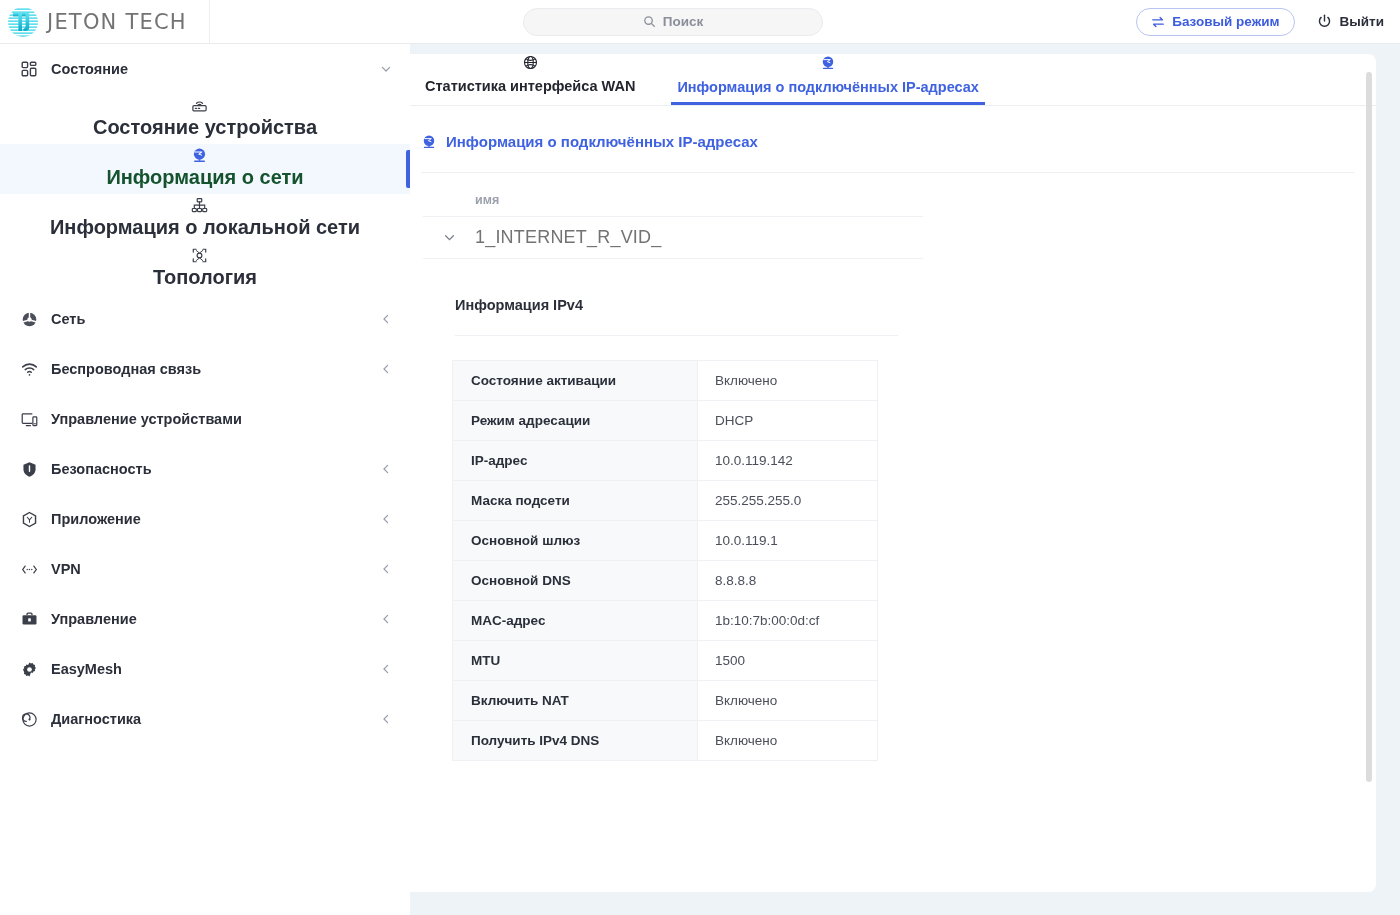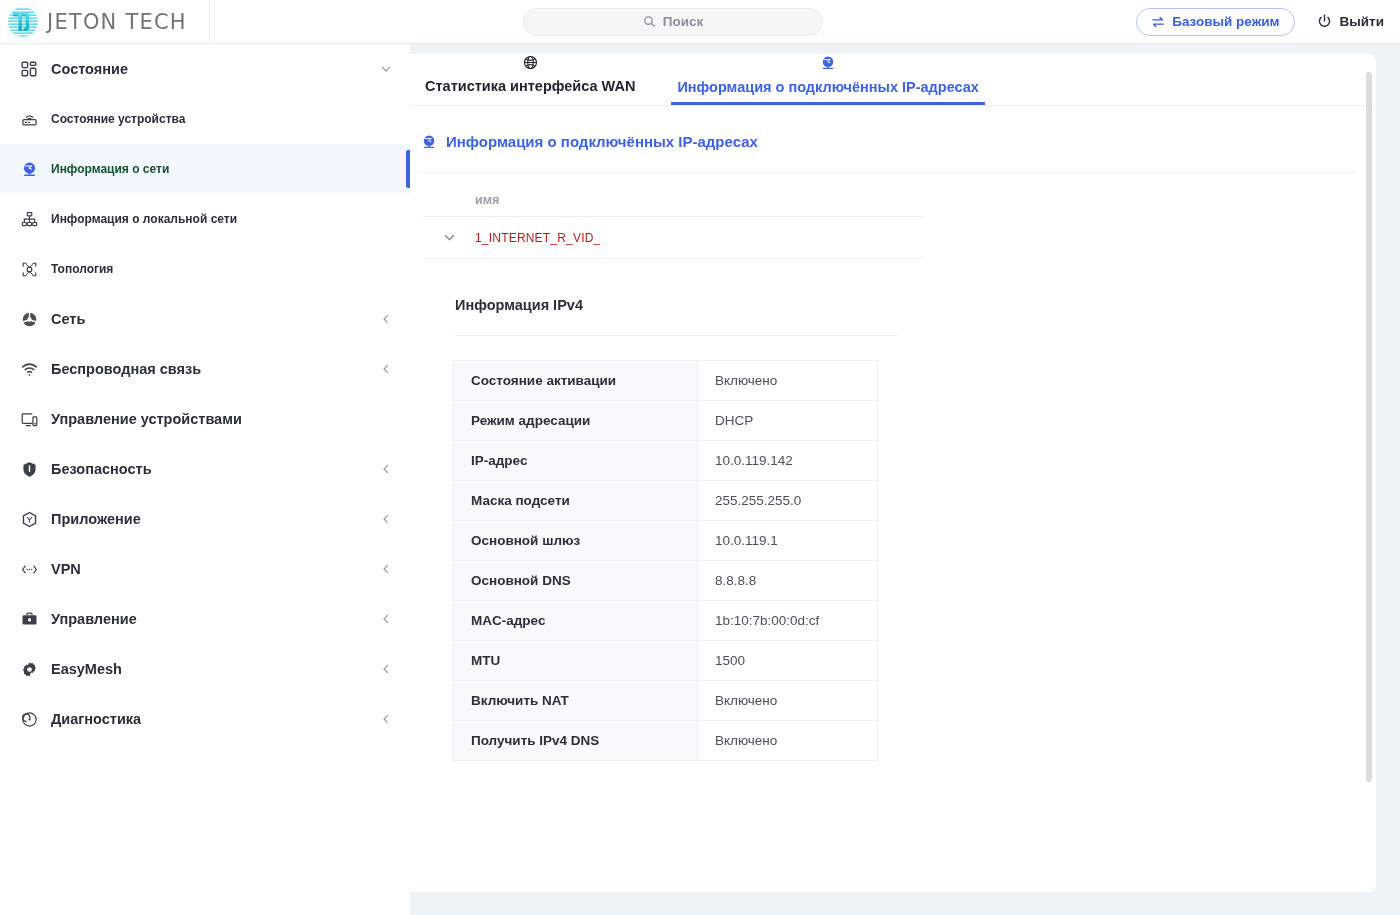--- a/index.html
+++ b/index.html
@@ -81,21 +81,21 @@
   }
   .nav-item .ico {
     width: 22px; flex: 0 0 22px;
     display: flex; align-items: center; justify-content: center;
     margin-right: 11px;
     color: #3b3f4a;
   }
   .nav-item .lbl { flex: 1; }
   .nav-item .chev { color: #9aa0ac; font-size: 12px; line-height: 1; }
 
-  .nav-item.sub { font-size: 12px; }
+  .nav-item.sub { font-size: 20px; flex-direction: column; }
   .nav-item.active { background: #f3f7fe; color: #14532d; }
   .nav-item.active .ico { color: #3f62e0; }
   .nav-item.active::after {
     content: ""; position: absolute; right: 0; top: 6px;
     width: 4px; height: 38px; background: #3f62e0;
     border-radius: 2px 0 0 2px;
   }
 
   
   .main {
@@ -150,21 +150,21 @@
     display: flex; align-items: center;
     height: 42px;
     border-bottom: 1px solid #eef0f3;
     cursor: pointer;
   }
   .name-row .exp {
     width: 52px; flex: 0 0 52px;
     display: flex; align-items: center; justify-content: center;
     color: #7b8190; font-size: 12px;
   }
-  .name-row .val { font-size: 12px; color: #b91c1c; letter-spacing: .2px; }
+  .name-row .val { font-size: 18px; color: #737373; letter-spacing: .2px; }
 
   .ipv4-title {
     padding: 38px 0 0 56px;
     font-size: 14.5px; font-weight: 700; color: #2b2f3a;
   }
   .ipv4-rule { margin: 22px 0 0 56px; width: 443px; border-top: 1px solid #eef0f3; }
 
   .info-table {
     margin: 24px 0 0 53px;
     width: 425px;

